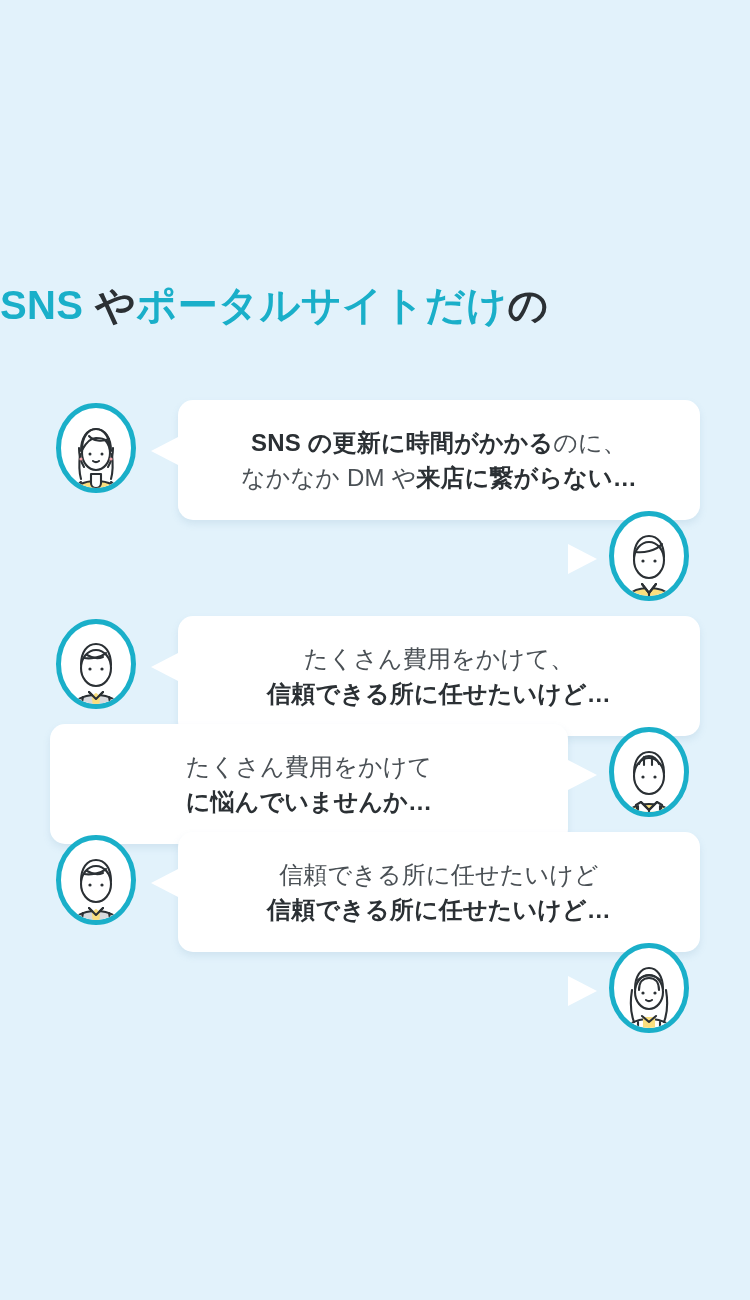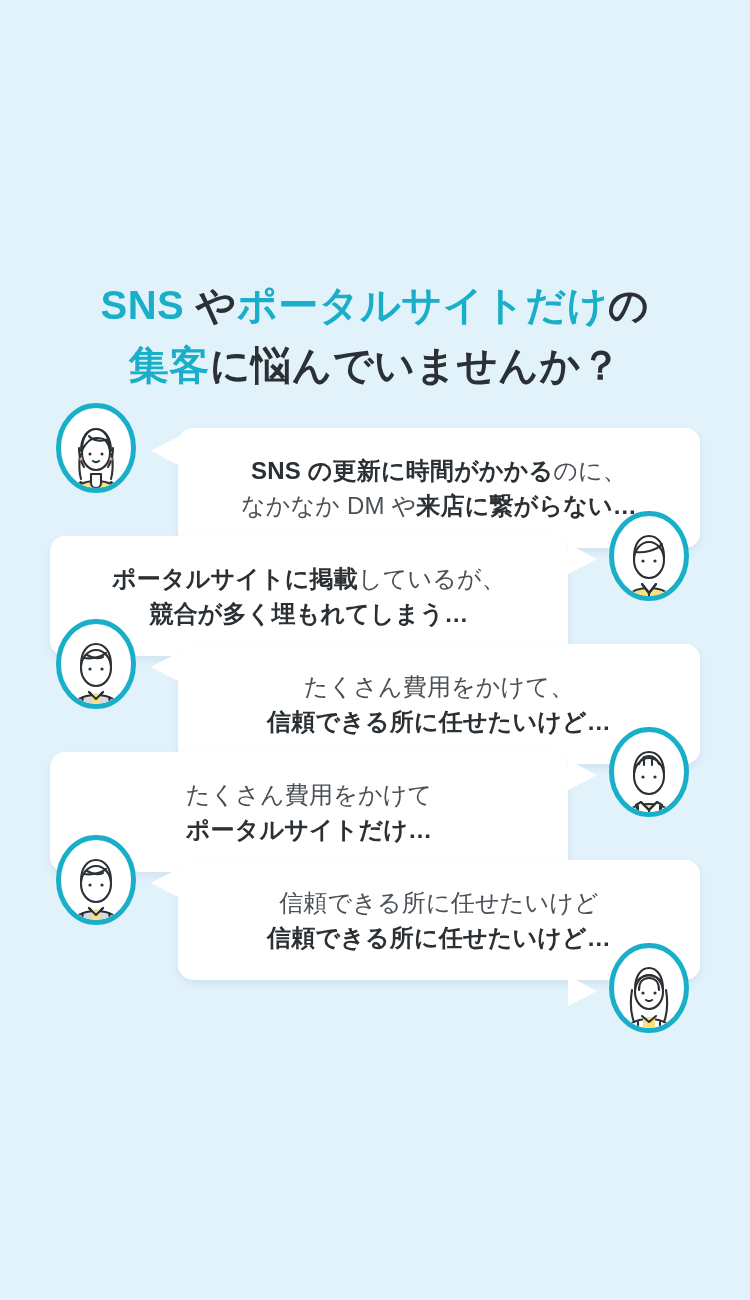--- a/index.html
+++ b/index.html
@@ -21,21 +21,21 @@
     position: relative;
     box-sizing: border-box;
   }
 
   
   .headline {
     position: absolute;
     top: 248px;
     left: 0;
     width: 750px;
-    text-align: center;
+    text-align: left;
     font-size: 40px;
     line-height: 60px;
     font-weight: 700;
     letter-spacing: 0.4px;
     color: #2b3034;
   }
   .headline .line {
     display: block;
     white-space: nowrap;
   }
@@ -71,21 +71,20 @@
   .bubble {
     position: absolute;
     top: 4px;
     height: 120px;
     background: #ffffff;
     border-radius: 15px;
     box-shadow: 0 4px 7px rgba(120,160,190,0.17);
     display: flex;
     align-items: center;
     box-sizing: border-box;
-    margin-top: 28px;
   }
   .row.left-av .bubble  { left: 178px; right: 50px; justify-content: center; }
   .row.right-av .bubble { left: 50px;  right: 182px; justify-content: center; }
 
   .bubble .txt {
     font-size: 24px;
     line-height: 35px;
     color: #3a3f44;
     text-align: center;
     white-space: nowrap;
@@ -115,21 +114,20 @@
     border-left: 29px solid #ffffff;
   }
 </style>
 </head>
 <body>
 
 <div class="page">
 
   <h1 class="headline">
     <span class="line"><span class="hl-accent">SNS </span><span class="hl-dark">や</span><span class="hl-accent">ポータルサイトだけ</span><span class="hl-dark">の</span></span>
-    <span class="line"><span class="hl-accent">集客</span><span class="hl-dark">に悩んでいませんか？</span></span>
   </h1>
 
   <div class="rows">
       <div class="row left-av">
         <div class="avatar">
           <svg viewBox="0 0 82 92" xmlns="http://www.w3.org/2000/svg">
             <ellipse cx="41" cy="46" rx="37.5" ry="42.5" fill="#fff" stroke="#1aafc9" stroke-width="5"></ellipse>
             <clipPath id="cp1">
               <ellipse cx="41" cy="46" rx="35" ry="40"></ellipse>
             </clipPath>
@@ -175,26 +173,20 @@
               <path d="M34 74l7 9 7-9"></path>
               <path d="M41 83v9"></path>
               <ellipse cx="41" cy="50" rx="15" ry="18" fill="#ffffff"></ellipse>
               <path d="M26 47c0-13 6-21 15-21s15 8 15 21"></path>
               <path d="M28 42c7 1 20-1 26-8"></path>
               <circle cx="35" cy="51" r="1.6" fill="#2b3034" stroke="none"></circle>
               <circle cx="47" cy="51" r="1.6" fill="#2b3034" stroke="none"></circle>
             </g>
           </svg>
         </div>
-        <div class="bubble">
-          <div class="txt">
-            <div><b>ポータルサイトに掲載</b><span class="lt">しているが、</span></div>
-            <div><b>競合が多く埋もれてしまう…</b></div>
-          </div>
-        </div>
         <div class="tail"></div>
       </div>
       <div class="row left-av">
         <div class="avatar">
           <svg viewBox="0 0 82 92" xmlns="http://www.w3.org/2000/svg">
             <ellipse cx="41" cy="46" rx="37.5" ry="42.5" fill="#fff" stroke="#1aafc9" stroke-width="5"></ellipse>
             <clipPath id="cp3">
               <ellipse cx="41" cy="46" rx="35" ry="40"></ellipse>
             </clipPath>
             <g clip-path="url(#cp3)" fill="none" stroke="#2b3034" stroke-width="2.1" stroke-linecap="round" stroke-linejoin="round">
@@ -238,21 +230,21 @@
               <path d="M31 38c2-5 6-8 10-8s8 3 10 8"></path>
               <path d="M36 31v8M44 31v8"></path>
               <circle cx="35" cy="51" r="1.6" fill="#2b3034" stroke="none"></circle>
               <circle cx="47" cy="51" r="1.6" fill="#2b3034" stroke="none"></circle>
             </g>
           </svg>
         </div>
         <div class="bubble">
           <div class="txt">
             <div><span class="lt">たくさん費用をかけて</span></div>
-            <div><b>ポータルサイトだけ…</b></div>
+            <div><b>に悩んでいませんか…</b></div>
           </div>
         </div>
         <div class="tail"></div>
       </div>
       <div class="row left-av">
         <div class="avatar">
           <svg viewBox="0 0 82 92" xmlns="http://www.w3.org/2000/svg">
             <ellipse cx="41" cy="46" rx="37.5" ry="42.5" fill="#fff" stroke="#1aafc9" stroke-width="5"></ellipse>
             <clipPath id="cp3">
               <ellipse cx="41" cy="46" rx="35" ry="40"></ellipse>

